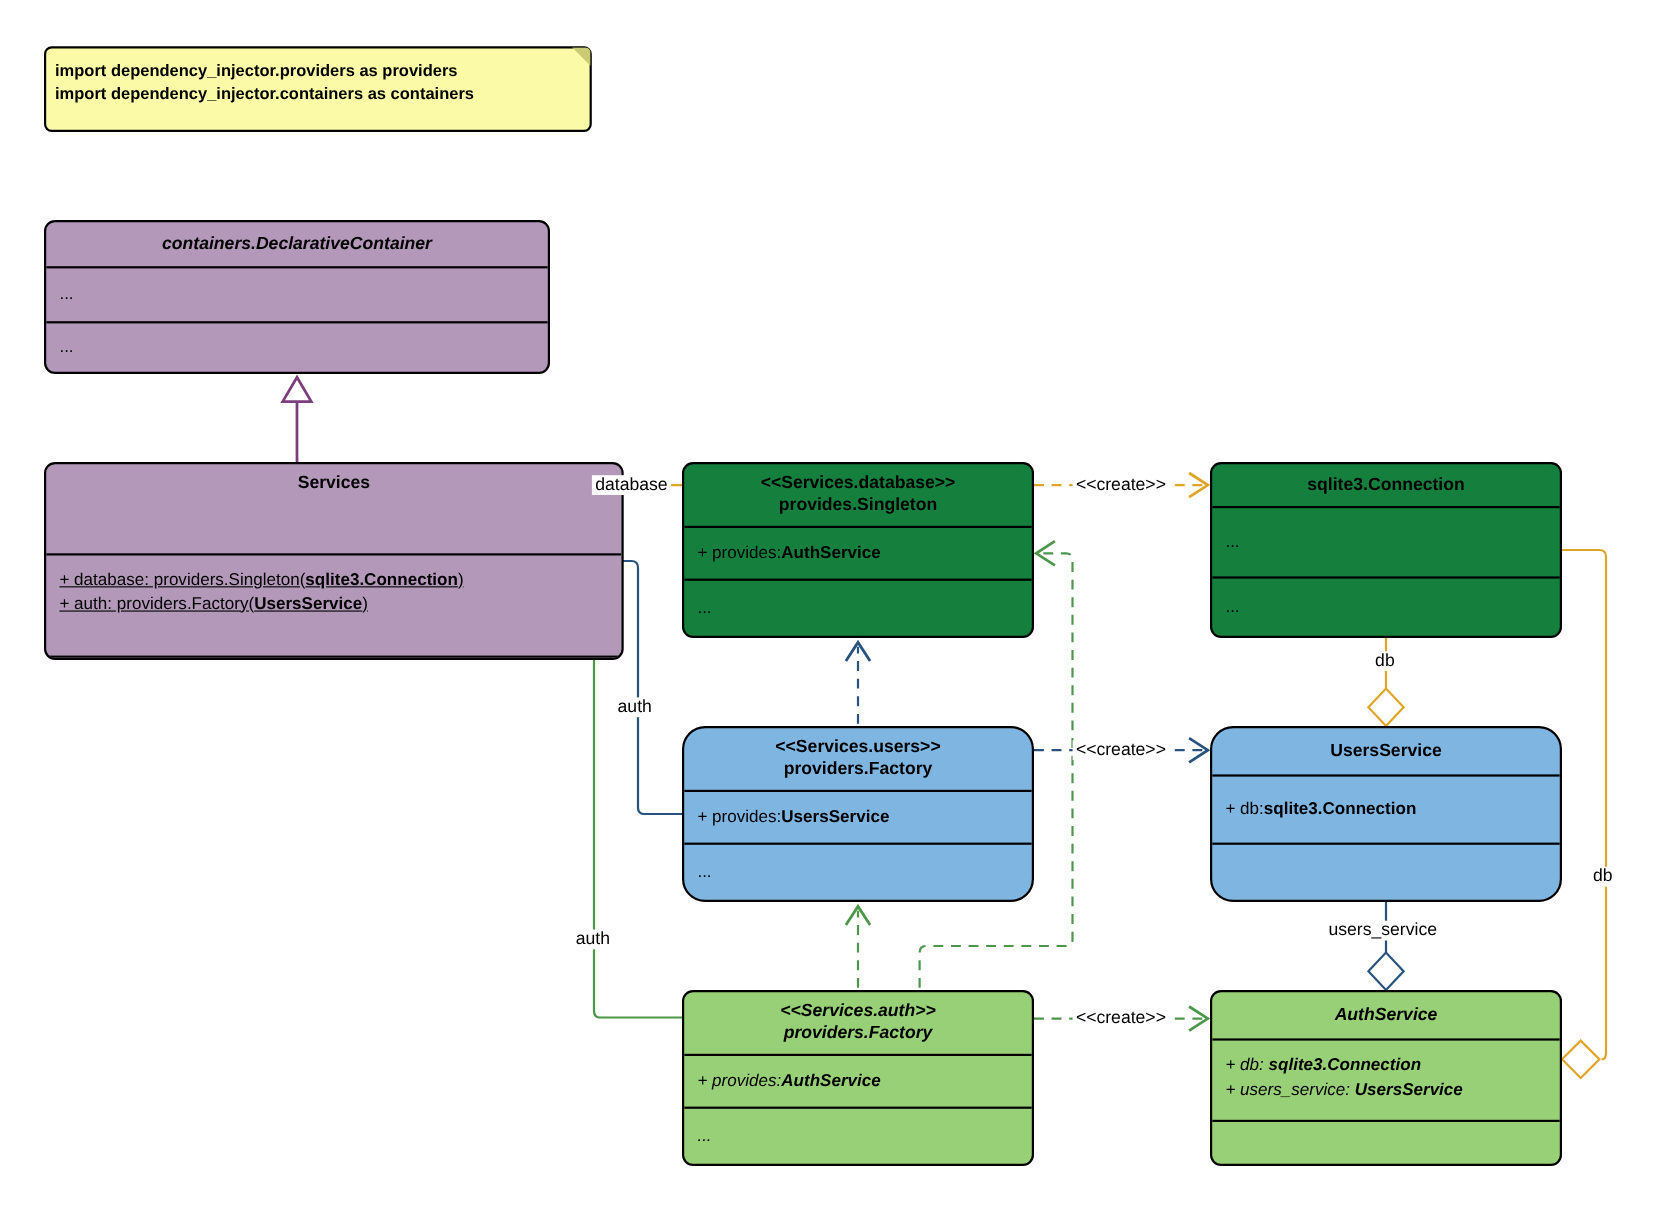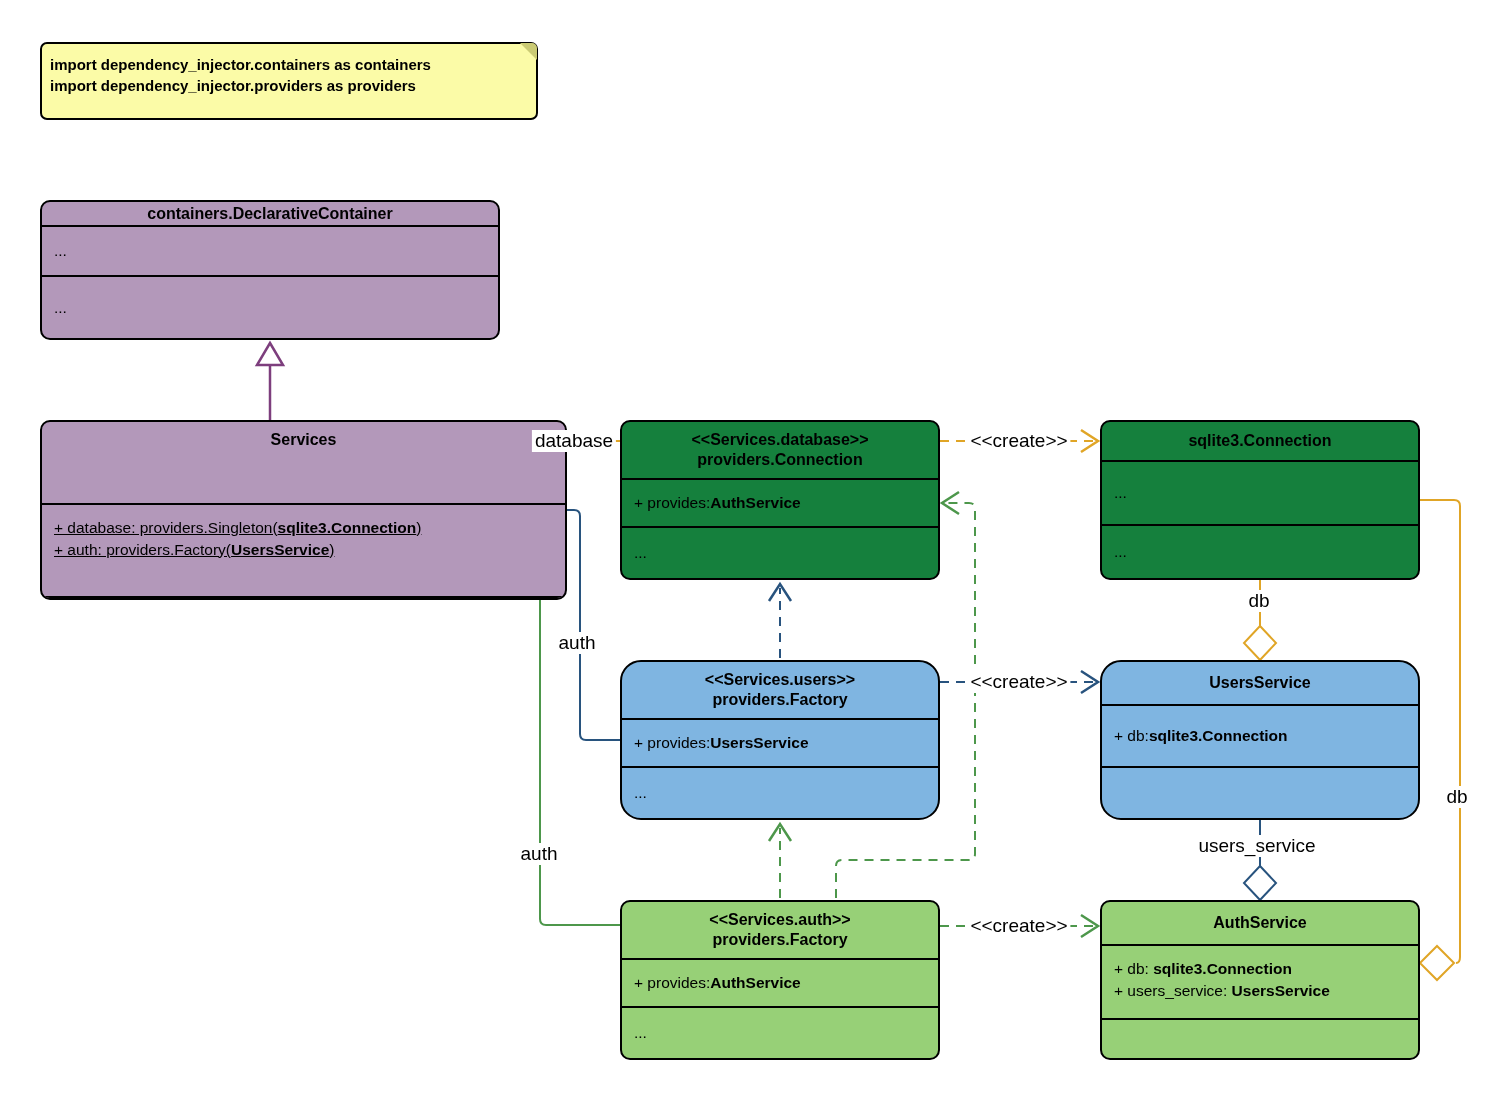--- a/index.html
+++ b/index.html
@@ -6,41 +6,41 @@
   #canvas{position:relative;width:1510px;height:1100px;background:#fff;
           font-family:"Liberation Sans",sans-serif;color:#000;}
   svg.wires{position:absolute;left:0;top:0;z-index:1;}
 
   
   .uml{position:absolute;z-index:2;border:2px solid #000;border-radius:10px;
        box-sizing:border-box;display:flex;flex-direction:column;overflow:hidden;}
   .purple{background:#B398BA;}
   .yellow{background:#15803d;}
   .blue{background:#7FB5E1;border-radius:21px;}
-  .green{background:#97D077;}
+  .green{background:#97D077;font-style:italic;}
   .comp{box-sizing:border-box;}
   .comp + .comp{border-top:2px solid #000;}
   .ctitle{display:flex;flex-direction:column;align-items:center;justify-content:center;
           font-weight:bold;font-size:16px;line-height:20px;text-align:center;}
   .attrs{padding:12px 12px 0 12px;font-size:15.5px;line-height:22px;}
   .attrs.u div{text-decoration:underline;}
   .vcenter{display:flex;align-items:center;padding-left:12px;font-size:15.5px;}
   .grow{flex:1;}
 
   
   .note{position:absolute;z-index:2;left:40px;top:42px;width:498px;height:78px;
         background:#FBFBA7;border:2px solid #000;border-radius:7px;box-sizing:border-box;
         padding:10px 10px 0 8px;font-size:15px;font-weight:bold;line-height:21px;}
   .note-fold{position:absolute;top:-1px;right:-1px;width:0;height:0;
         border-top:17px solid #cbcb74;border-left:17px solid transparent;
         border-radius:0 5px 0 0;}
 
   
   .elabel{position:absolute;z-index:3;transform:translate(-50%,-50%);
-          background:#fff;padding:0 3px;font-size:19px;white-space:nowrap;}
+          background:#fff;padding:0 3px;font-size:16px;white-space:nowrap;}
 
   
   .s-purple{stroke:#7D3E7D;fill:none;stroke-width:2.5;}
   .s-yellow{stroke:#E0A526;fill:none;stroke-width:2;}
   .s-blue{stroke:#28537E;fill:none;stroke-width:2;}
   .s-green{stroke:#4D974B;fill:none;stroke-width:2;}
   .dash{stroke-dasharray:9 7;}
   .head{stroke-width:2.5;fill:none;}
   .diamond{fill:#fff;stroke-width:2;}
   .tri{fill:#fff;}
@@ -113,43 +113,43 @@
     </g>
 
     <g>
       <path class="s-yellow" d="M1420,500 L1454,500 Q1460,500 1460,506 L1460,957 Q1460,963 1456,963"></path>
       <polygon class="s-yellow diamond" points="1420,963 1437,946 1454,963 1437,980"></polygon>
     </g>
   </svg>
 
   <div class="note">
     <span class="note-fold"></span>
+    <div>import dependency_injector.providers as providers</div>
     <div>import dependency_injector.containers as containers</div>
-    <div>import dependency_injector.providers as providers</div>
   </div>
 
   <div class="uml purple" style="left:40px;top:200px;width:460px;height:140px;">
-    <div class="comp ctitle" style="height:23px;">containers.DeclarativeContainer</div>
+    <div class="comp ctitle" style="height:40px;font-style:italic;">containers.DeclarativeContainer</div>
     <div class="comp vcenter" style="height:50px;">...</div>
     <div class="comp vcenter grow">...</div>
   </div>
 
   <div class="uml purple" style="left:40px;top:420px;width:527px;height:180px;">
     <div class="comp ctitle" style="height:38px;">Services</div>
     <div class="comp attrs u" style="height:96px;margin-top:44px;">
       <div><span>+ database: providers.Singleton(</span><b>sqlite3.Connection</b><span>)</span></div>
       <div><span>+ auth: providers.Factory(</span><b>UsersService</b><span>)</span></div>
     </div>
     <div class="comp grow"></div>
   </div>
 
   <div class="uml yellow" style="left:620px;top:420px;width:320px;height:160px;">
     <div class="comp ctitle" style="height:56px;">
       <div>&lt;&lt;Services.database&gt;&gt;</div>
-      <div>providers.Connection</div>
+      <div>provides.Singleton</div>
     </div>
     <div class="comp vcenter" style="height:48px;">
       <span>+ provides: </span>
         <b>AuthService</b>
     </div>
     <div class="comp vcenter grow">...</div>
   </div>
 
   <div class="uml yellow" style="left:1100px;top:420px;width:320px;height:160px;">
     <div class="comp ctitle" style="height:38px;">sqlite3.Connection</div>

